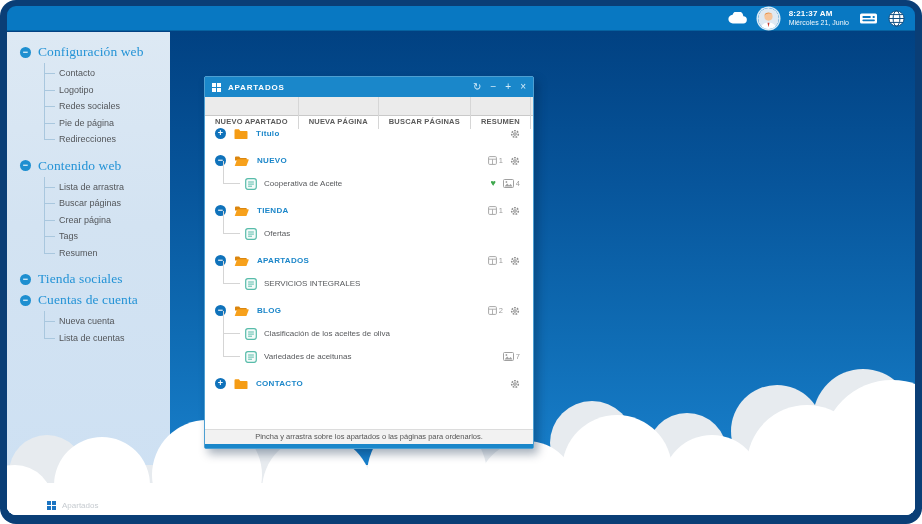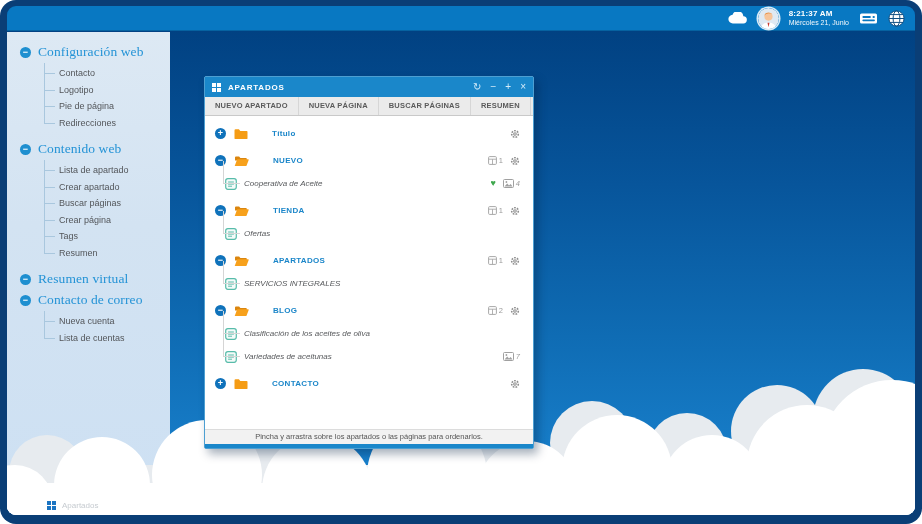--- a/index.html
+++ b/index.html
@@ -48,32 +48,32 @@
   .window { position:absolute; left:197px; top:70px; width:330px; height:373px; z-index:30;
             background:#ffffff; border:1px solid #4d9fd2; border-radius:2px;
             box-shadow:4px 5px 10px rgba(0,30,60,.35); display:flex; flex-direction:column; }
   .titlebar { height:20px; background:#1a87ca; display:flex; align-items:center; padding:0 7px; flex:0 0 20px; }
   .win-grid { width:9px; height:9px; display:grid; grid-template-columns:4px 4px; grid-template-rows:4px 4px; gap:1px; }
   .win-grid i { background:#ffffff; }
   .win-title { color:#ffffff; font-size:8px; font-weight:bold; letter-spacing:.8px; margin-left:7px; }
   .win-controls { margin-left:auto; display:flex; align-items:center; gap:9px; color:#d5ecfa; font-size:10px; line-height:1; }
   .win-controls span { cursor:default; }
   .tabbar { height:19px; background:#ebebeb; border-bottom:1px solid #c9c9c9; display:flex; flex:0 0 19px; }
-  .tab { padding:0 10px; font-size:7.5px; font-weight:bold; color:#5a5a5a; line-height:18px; border-right:1px solid #d6d6d6; letter-spacing:.2px; cursor:default; }
+  .tab { padding:16px 10px; font-size:7.5px; font-weight:bold; color:#5a5a5a; line-height:18px; border-right:1px solid #d6d6d6; letter-spacing:.2px; cursor:default; }
   .win-content { flex:1; position:relative; padding-top:6px; overflow:hidden; }
 
   .trow { height:23px; display:flex; align-items:center; padding:0 13px 0 10px; position:relative; }
   .trow.gap { margin-top:4px; }
   .toggle { width:11px; height:11px; border-radius:50%; background:#0f72bb; color:#fff; font-size:9px; font-weight:bold;
             display:flex; align-items:center; justify-content:center; line-height:1; flex:0 0 11px; }
   .folder { margin-left:8px; flex:0 0 auto; }
-  .sec-lbl { margin-left:24px; font-size:8px; font-weight:bold; color:#1b86c9; letter-spacing:.3px; }
+  .sec-lbl { margin-left:8px; font-size:8px; font-weight:bold; color:#1b86c9; letter-spacing:.3px; }
   .row-right { margin-left:auto; display:flex; align-items:center; gap:7px; }
   .count { display:flex; align-items:center; gap:2px; color:#9a9a9a; font-size:7.5px; }
-  .child { padding-left:20px;font-style:italic; }
+  .child { padding-left:40px; }
   .child::before { content:""; position:absolute; left:18px; top:-11px; width:16px; height:22px;
                    border-left:1px solid #d5d5d5; border-bottom:1px solid #d5d5d5; }
   .child.cont::before { top:-34px; height:45px; }
   .page-lbl { margin-left:7px; font-size:8px; color:#57595c; }
   .heart { color:#3fa84e; font-size:9px; line-height:1; }
 
   .win-footer { height:15px; background:#f2f2f2; border-top:1px solid #dcdcdc; text-align:center;
                 font-size:7.5px; color:#555; line-height:14px; flex:0 0 15px;margin-top:16px; }
   .win-bottom { height:4px; background:#1a87ca; flex:0 0 4px; }
 
@@ -157,51 +157,51 @@
     <div class="sidebar">
 
       <div class="side-section">
         <div class="side-head">
           <span class="bullet">−</span>
           <span class="lbl">Configuración web</span>
         </div>
         <ul class="side-items">
           <li>Contacto</li>
           <li>Logotipo</li>
+          <li>Redes sociales</li>
           <li>Pie de página</li>
           <li>Redirecciones</li>
         </ul>
       </div>
 
       <div class="side-section">
         <div class="side-head">
           <span class="bullet">−</span>
           <span class="lbl">Contenido web</span>
         </div>
         <ul class="side-items">
-          <li>Lista de apartado</li>
-          <li>Crear apartado</li>
+          <li>Lista de arrastra</li>
           <li>Buscar páginas</li>
           <li>Crear página</li>
           <li>Tags</li>
           <li>Resumen</li>
         </ul>
       </div>
 
       <div class="side-section">
         <div class="side-head">
           <span class="bullet">−</span>
-          <span class="lbl">Resumen virtual</span>
+          <span class="lbl">Tienda sociales</span>
         </div>
       </div>
 
       <div class="side-section">
         <div class="side-head">
           <span class="bullet">−</span>
-          <span class="lbl">Contacto de correo</span>
+          <span class="lbl">Cuentas de cuenta</span>
         </div>
         <ul class="side-items">
           <li>Nueva cuenta</li>
           <li>Lista de cuentas</li>
         </ul>
       </div>
     </div>
 
     <svg class="clouds" viewBox="0 0 908 150" preserveAspectRatio="none">
       <g fill="#e7ebef">

